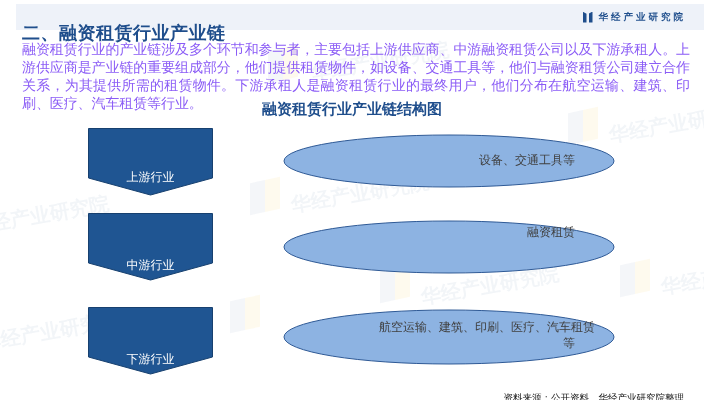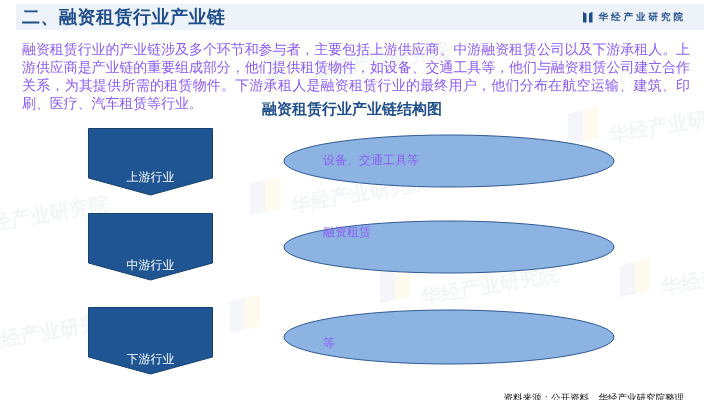--- a/index.html
+++ b/index.html
@@ -18,21 +18,21 @@
       position: absolute;
       left: 16px;
       top: 4px;
       width: 688px;
       height: 26px;
       background: #eef2f9;
     }
     .header-title {
       position: absolute;
       left: 22px;
-      top: 4px;
+      top: 20px;
       height: 26px;
       line-height: 26px;
       font-size: 18px;
       font-weight: bold;
       color: #1f4e8c;
       letter-spacing: 0.5px;
     }
     .brand {
       position: absolute;
       right: 18px;
@@ -113,23 +113,23 @@
     }
     .oval svg {
       position: absolute;
       left: 0;
       top: 0;
     }
     .oval-label {
       position: absolute;
       left: 40px;
       width: 252px;
-      text-align: left;
+      text-align: right;
       font-size: 12px;
-      color: #8b5cf6;
+      color: #404040;
       line-height: 16px;
     }
     .source {
       position: absolute;
       right: 20px;
       top: 384px;
       font-size: 9.5px;
       color: #111111;
       margin-top: 8px;
     }
@@ -227,16 +227,17 @@
 <div class="stage" style="top:307px;">
   <svg width="125" height="68">
     <polygon points="0.5,0.5 124.5,0.5 124.5,50 62.5,67 0.5,50" fill="#1f5592" stroke="#17406f" stroke-width="1"></polygon>
   </svg>
   <div class="stage-label" style="top:17px;">下游行业</div>
 </div>
 <div class="oval" style="top:309px;">
   <svg width="332" height="56">
     <ellipse cx="166" cy="28" rx="165" ry="27" fill="#8db3e2" stroke="#2f5a96" stroke-width="1"></ellipse>
   </svg>
+  <div class="oval-label" style="top:10px; left:20px; width:292px;">航空运输、建筑、印刷、医疗、汽车租赁</div>
   <div class="oval-label" style="top:26px;">等</div>
 </div>
 
 <div class="source">资料来源：公开资料，华经产业研究院整理</div>
 
 </body></html>

